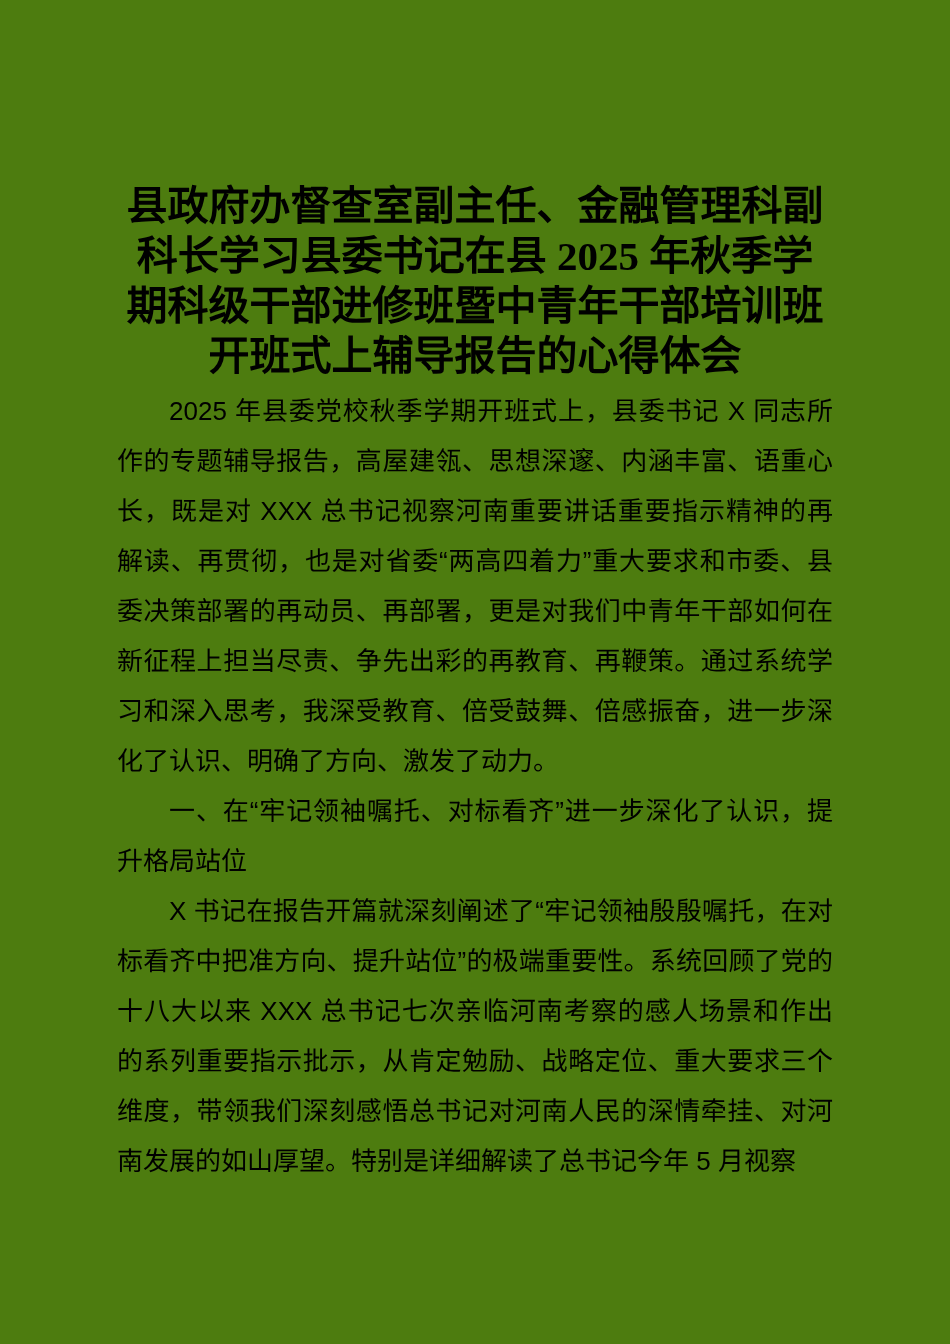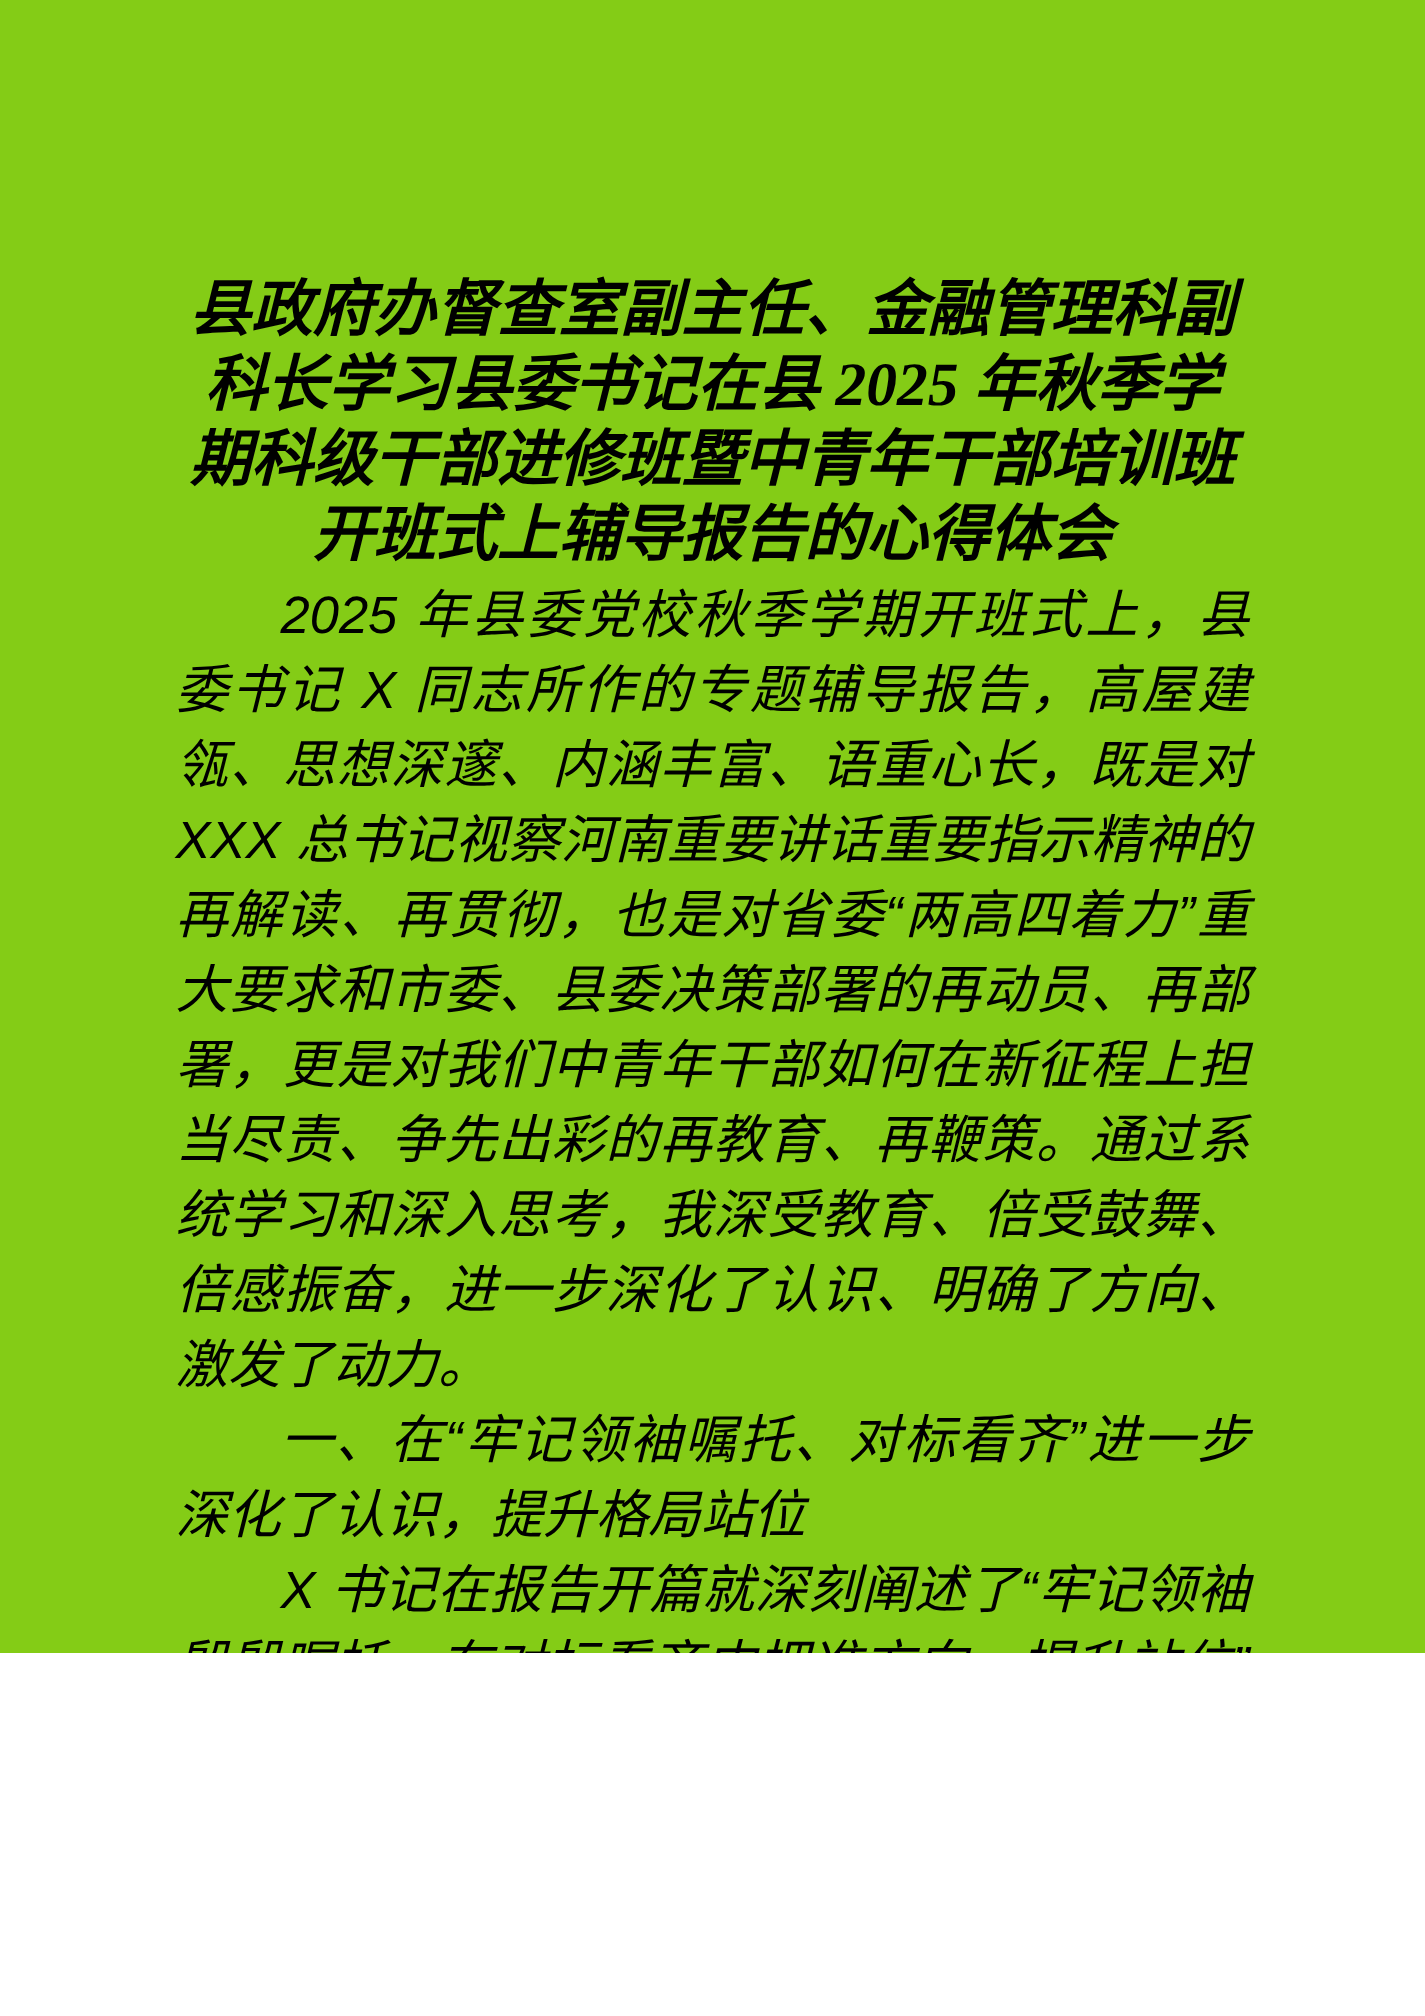--- a/index.html
+++ b/index.html
@@ -9,40 +9,39 @@
   body {
     width: 950px;
     height: 1344px;
     background: #ffffff;
     color: #000000;
   }
   .page {
     position: relative;
     box-sizing: border-box;
     width: 950px;
-    height: 1102px;
+    height: 1344px;
     padding: 181px 117px 0 117px;
-    background: #84cc16;
+    background: #4d7c0f;
     overflow: hidden;
-    font-style: italic;
   }
   .doc-title {
     margin: 0;
     font-family: "Liberation Serif", "DejaVu Serif", serif;
     font-weight: 700;
     font-size: 41px;
     line-height: 50px;
     text-align: center;
     letter-spacing: 0;
   }
   .para {
     margin: 0;
     font-family: "Liberation Sans", "DejaVu Sans", sans-serif;
     font-weight: 400;
-    font-size: 35px;
+    font-size: 26px;
     line-height: 50px;
     text-align: justify;
     text-indent: 2em;
     letter-spacing: 0;
   }
   .para.first-body {
     margin-top: 5px;
   }
 </style>
 </head>

